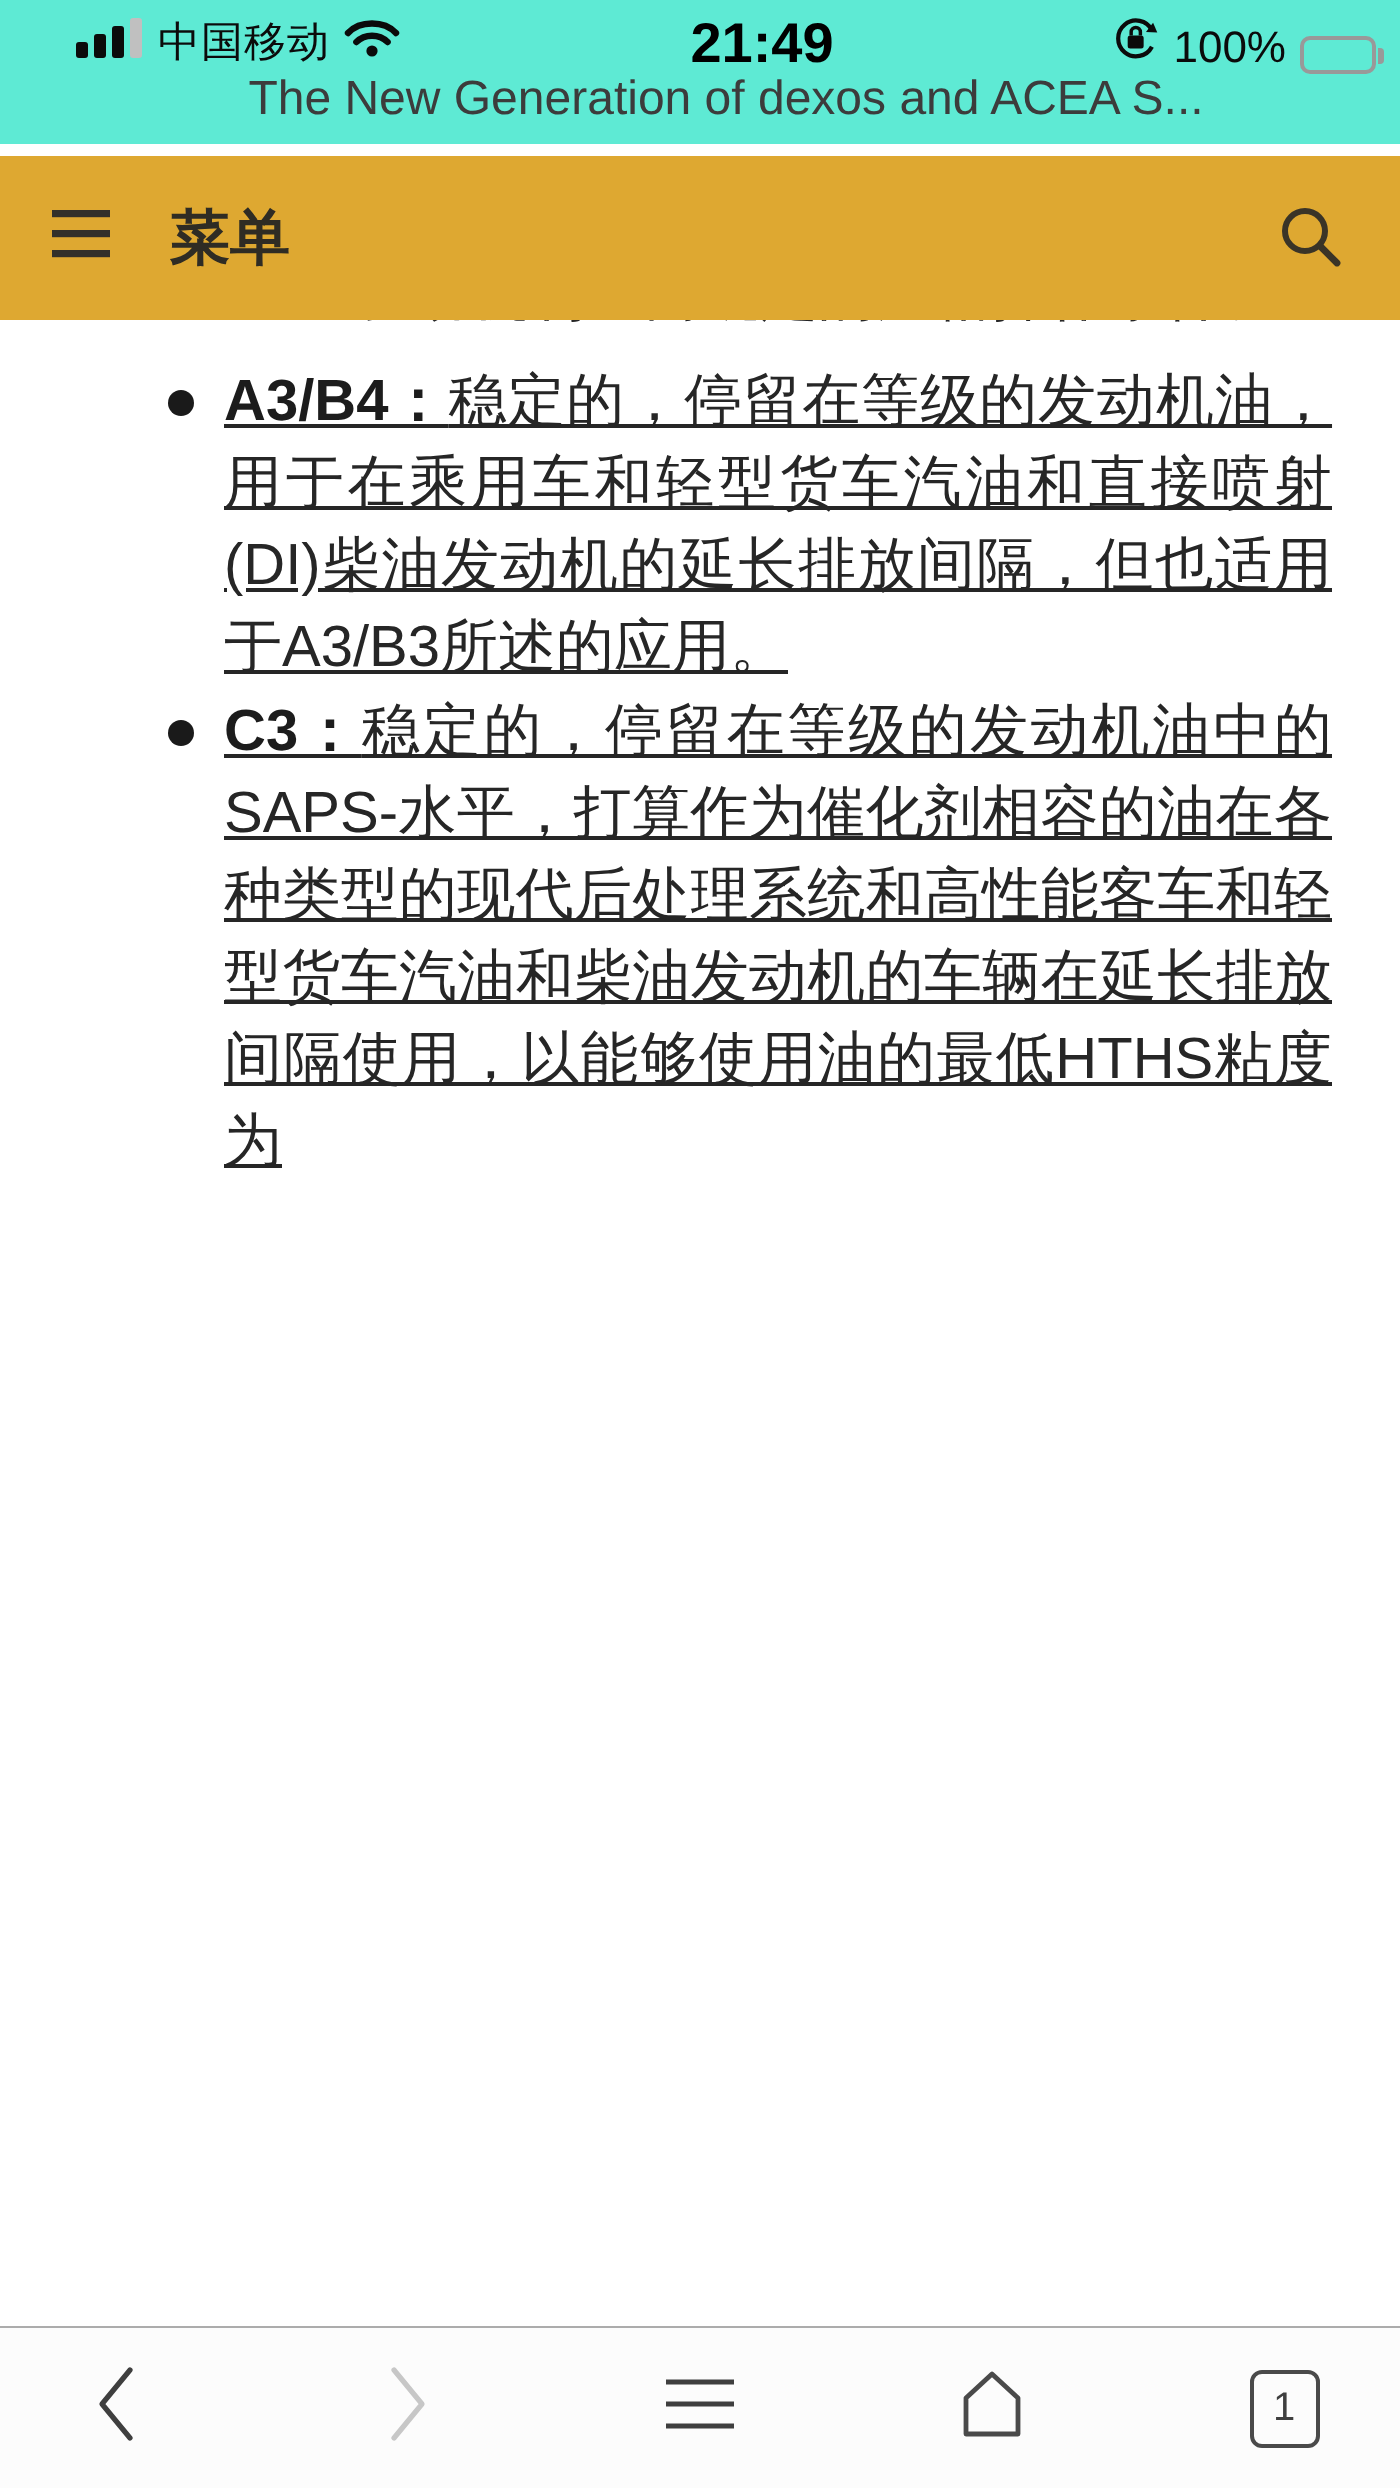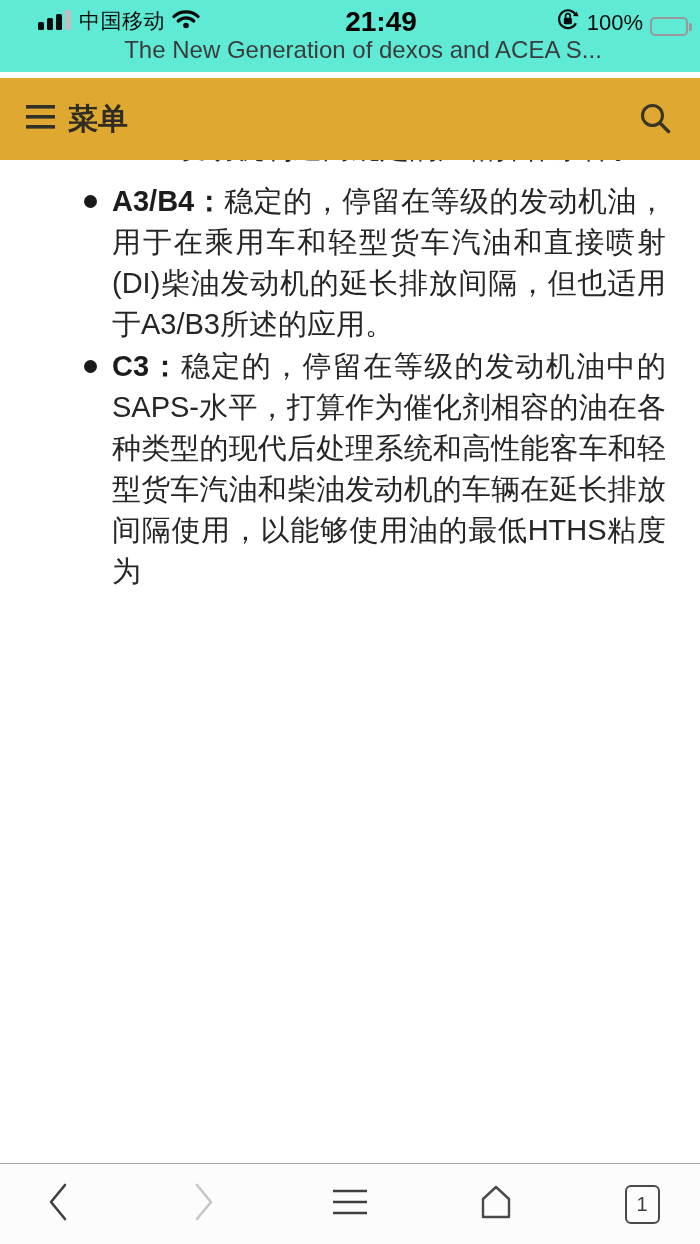--- a/index.html
+++ b/index.html
@@ -18,29 +18,29 @@
   .battery{display:flex;align-items:center;}
   .batt-body{width:38px;height:19px;border:2px solid #999;border-radius:5px;padding:1.5px;box-sizing:border-box;}
   .batt-fill{width:100%;height:100%;background:#0c0c0c;border-radius:2px;}
   .batt-tip{width:3px;height:8px;background:#999;border-radius:0 2px 2px 0;margin-left:1px;}
   .page-title{margin-top:2px;text-align:center;font-size:24px;color:#3c3c3c;}
   
   .menubar{
     position:absolute;top:78px;left:0;right:0;height:82px;background:#DEA831;z-index:5;
     display:flex;align-items:center;justify-content:space-between;padding:0 26px;box-sizing:border-box;
   }
-  .menu-left{display:flex;align-items:center;gap:11px;cursor:pointer;}
+  .menu-left{display:flex;align-items:center;gap:28px;cursor:pointer;}
   .menu-label{font-size:30px;font-weight:600;color:#2F2C24;}
   
   .content{position:absolute;top:128px;left:0;right:0;z-index:1;color:#262626;}
   .clipped-line{padding-left:177px;font-size:29px;line-height:41px;white-space:nowrap;}
   ul.bullets{list-style:none;margin:12px 0 0 0;padding:0 34px 0 112px;}
   ul.bullets li{
     position:relative;font-size:29px;line-height:41px;text-align:justify;
-    color:#262626;margin:0 0 1px 0;
+    color:#262626;margin:0 0 1px 0;text-decoration:underline;
   }
   ul.bullets li .dot{
     position:absolute;left:-28px;top:14px;width:13px;height:13px;border-radius:50%;background:#1a1a1a;
   }
   .b-label{font-weight:700;color:#1c1c1c;}
   
   .toolbar{
     position:absolute;top:1163px;left:0;right:0;height:81px;background:#FCFCFC;
     border-top:1px solid #ACACAC;z-index:6;
     display:flex;align-items:center;justify-content:space-between;padding:0 28px;box-sizing:border-box;

